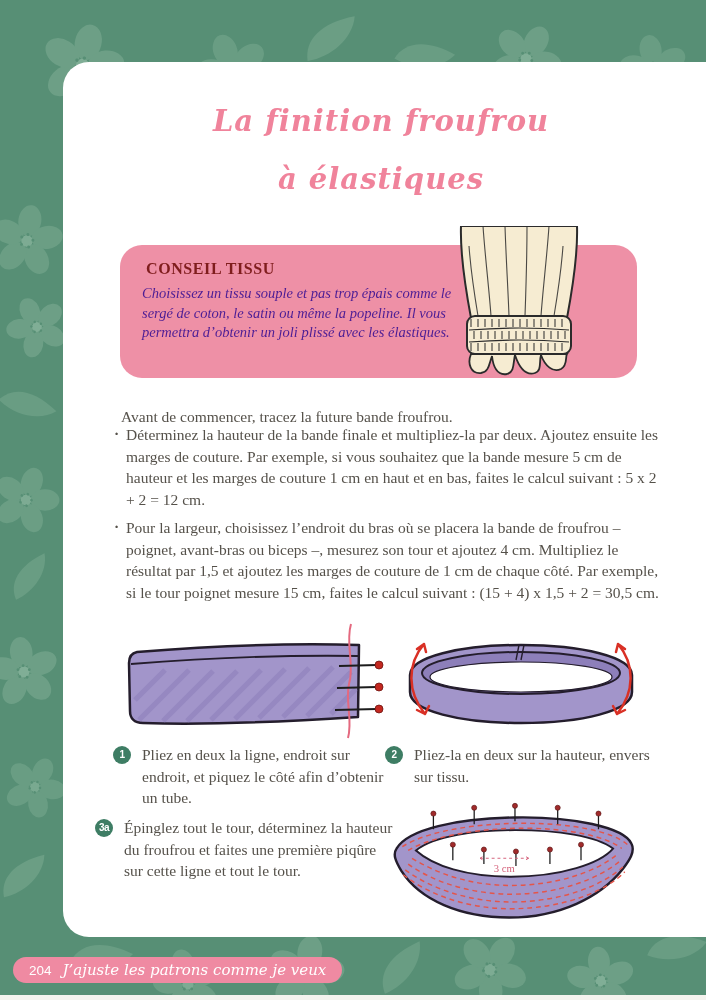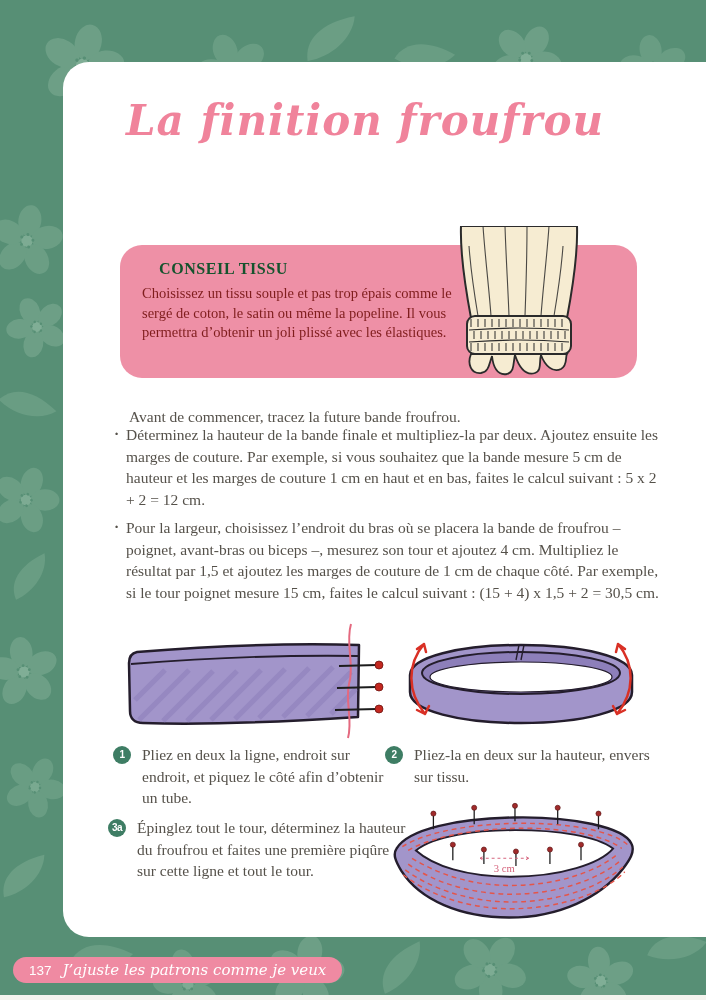--- a/index.html
+++ b/index.html
@@ -9,39 +9,39 @@
     font-family:"Liberation Serif", serif;
   }
   
   .pat{position:absolute;color:#7cab92;z-index:0;}
   
   .card{
     position:absolute;left:63px;top:62px;width:643px;height:875px;
     background:#ffffff;border-radius:26px 0 0 26px;z-index:1;
   }
   .page-title{
-    position:absolute;left:0;top:30px;width:604px;text-align:center;
+    position:absolute;left:16px;top:30px;width:604px;text-align:center;
     font-family:"DejaVu Serif", serif;font-style:italic;font-weight:bold;
-    color:#f0839b;font-size:42px;line-height:58px;letter-spacing:1px;
+    color:#f0839b;font-size:29px;line-height:58px;letter-spacing:1px;
   }
   .tip-box{
     position:absolute;left:57px;top:183px;width:517px;height:133px;
     background:#ee90a6;border-radius:22px;box-sizing:border-box;
     padding:15px 22px;
   }
   .tip-heading{
     font-family:"Liberation Serif", serif;font-weight:bold;font-size:16px;
-    color:#14532d;letter-spacing:.6px;margin:0 0 6px 17px;
+    color:#7f1d1d;letter-spacing:.6px;margin:0 0 6px 4px;
   }
   .tip-body{
-    font-size:14.5px;line-height:19.5px;color:#7f1d1d;width:335px;margin:0;
+    font-size:14.5px;line-height:19.5px;color:#4c1d95;width:335px;margin:0;font-style:italic;
   }
   .sleeve{position:absolute;left:368px;top:164px;width:176px;height:152px;}
   .intro{
-    position:absolute;left:66px;top:330px;width:560px;
+    position:absolute;left:58px;top:330px;width:560px;
     font-size:15.5px;color:#55514a;
   }
   .bullet{
     position:absolute;left:50px;width:548px;padding-left:13px;box-sizing:border-box;
     font-size:15.5px;line-height:21.5px;color:#55514a;
   }
   .bullet .dot{position:absolute;left:1px;top:-1px;font-weight:bold;}
   .bullet.b1{top:362px;}
   .bullet.b2{top:455px;}
   .illus-band{position:absolute;left:48px;top:560px;width:295px;height:118px;}
@@ -52,21 +52,21 @@
   }
   .step .badge{
     position:absolute;left:0;top:2px;width:18px;height:18px;border-radius:50%;
     background:#3e7d64;color:#fff;
     font-family:"Liberation Sans", sans-serif;font-size:10px;font-weight:bold;
     display:flex;align-items:center;justify-content:center;letter-spacing:-.5px;
   }
   .step .text{display:block;padding-left:29px;}
   .step.s1{left:50px;top:682px;width:285px;}
   .step.s2{left:322px;top:682px;width:270px;}
-  .step.s3{left:45px;top:755px;width:300px;}
+  .step.s3{left:32px;top:755px;width:300px;}
   .footer-pill{
     position:absolute;left:13px;top:957px;height:26px;z-index:2;
     background:#ef8aa2;border-radius:14px;color:#ffffff;
     display:flex;align-items:center;padding:0 16px;gap:11px;
   }
   .footer-pill .num{font-family:"Liberation Sans", sans-serif;font-size:13.5px;}
   .footer-pill .bt{
     font-family:"DejaVu Serif", serif;font-style:italic;font-weight:normal;
     font-size:15px;white-space:nowrap;
   }
@@ -174,20 +174,21 @@
     <use href="#flower"></use>
   </svg>
 <svg class="pat" style="left:648px;top:930px;width:58px;height:36px;opacity:.5;transform:rotate(16deg)">
     <use href="#leaf"></use>
   </svg>
 
 <div class="card">
 
   <div class="page-title">
     <div>La finition froufrou</div>
+    <div>à élastiques</div>
   </div>
 
   <div class="tip-box">
     <p class="tip-heading">CONSEIL TISSU</p>
     <p class="tip-body">Choisissez un tissu souple et pas trop épais comme le sergé de coton, le satin ou même la popeline. Il vous permettra d’obtenir un joli plissé avec les élastiques.</p>
   </div>
 
   <svg class="sleeve" viewBox="0 0 176 152">
     <path d="M30,0 C29,28 34,60 40,92 L136,92 C142,60 147,28 146,0 Z" fill="#f6ecd2" stroke="#2b2b2b" stroke-width="2"></path>
     <path d="M52,0 C54,30 58,62 60,90 M74,0 C75,32 77,62 78,90 M96,0 C96,32 95,62 94,90 M118,0 C116,30 112,62 110,90 M38,20 C40,48 44,72 47,90 M132,20 C130,48 126,72 123,90" fill="none" stroke="#2b2b2b" stroke-width="1.1" opacity=".85"></path>
@@ -279,17 +280,17 @@
         <circle cx="168" cy="51" r="2.6"></circle>
       <circle cx="200" cy="46" r="2.6"></circle>
     </g>
     <path d="M96,60 L146,60 M96,60 L101,57 M96,60 L101,63 M146,60 L141,57 M146,60 L141,63" stroke="#d4607a" stroke-width="1" stroke-dasharray="3,3" fill="none"></path>
     <text x="121" y="74" text-anchor="middle" font-size="11" fill="#d4607a" font-family="Liberation Serif, serif">3 cm</text>
   </svg>
 
 </div>
 
 <div class="footer-pill">
-  <span class="num">137</span>
+  <span class="num">204</span>
   <span class="bt">J’ajuste les patrons comme je veux</span>
 </div>
 
 <div class="bottom-edge"></div>
 
 </body></html>

